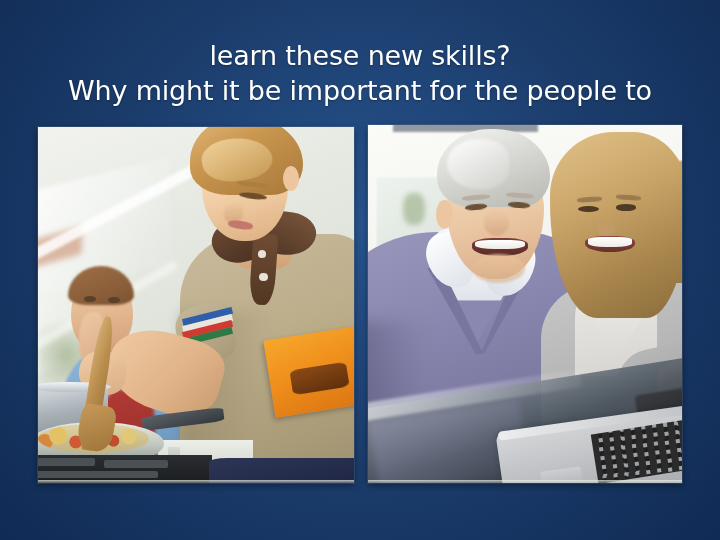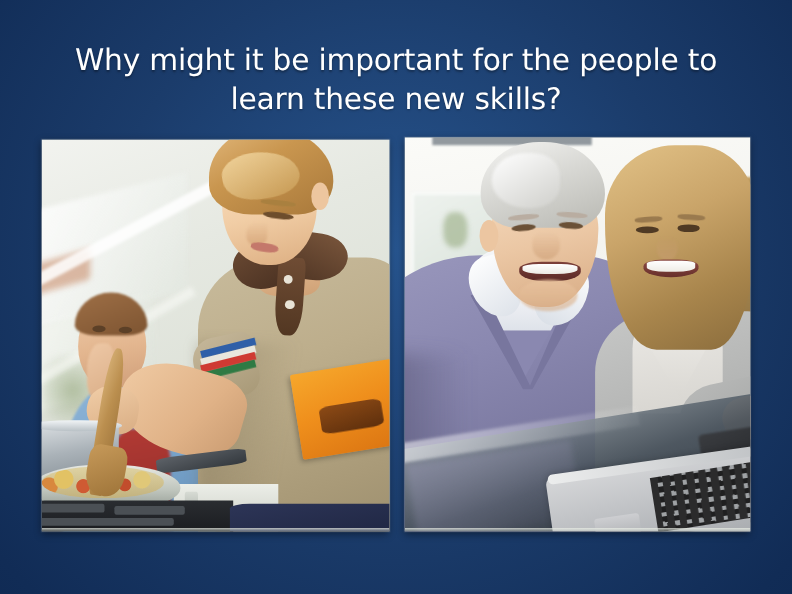--- a/index.html
+++ b/index.html
@@ -620,22 +620,22 @@
     transform: rotate(-9deg);
     filter: blur(0.8px);
   }
 </style>
 </head>
 <body>
 
 <div id="slide">
 
   <div id="title-block">
+    <span class="tline">learn these new skills?</span>
     <span class="tline">Why might it be important for the people to</span>
-    <span class="tline">learn these new skills?</span>
   </div>
 
   <div class="photo" id="photo-left">
     <div class="inner">
       <div class="bg"></div>
       <div class="pane-a"></div>
       <div class="pane-b"></div>
       <div class="roof-tile"></div>
       <div class="greenery"></div>
       <div class="beam"></div>

